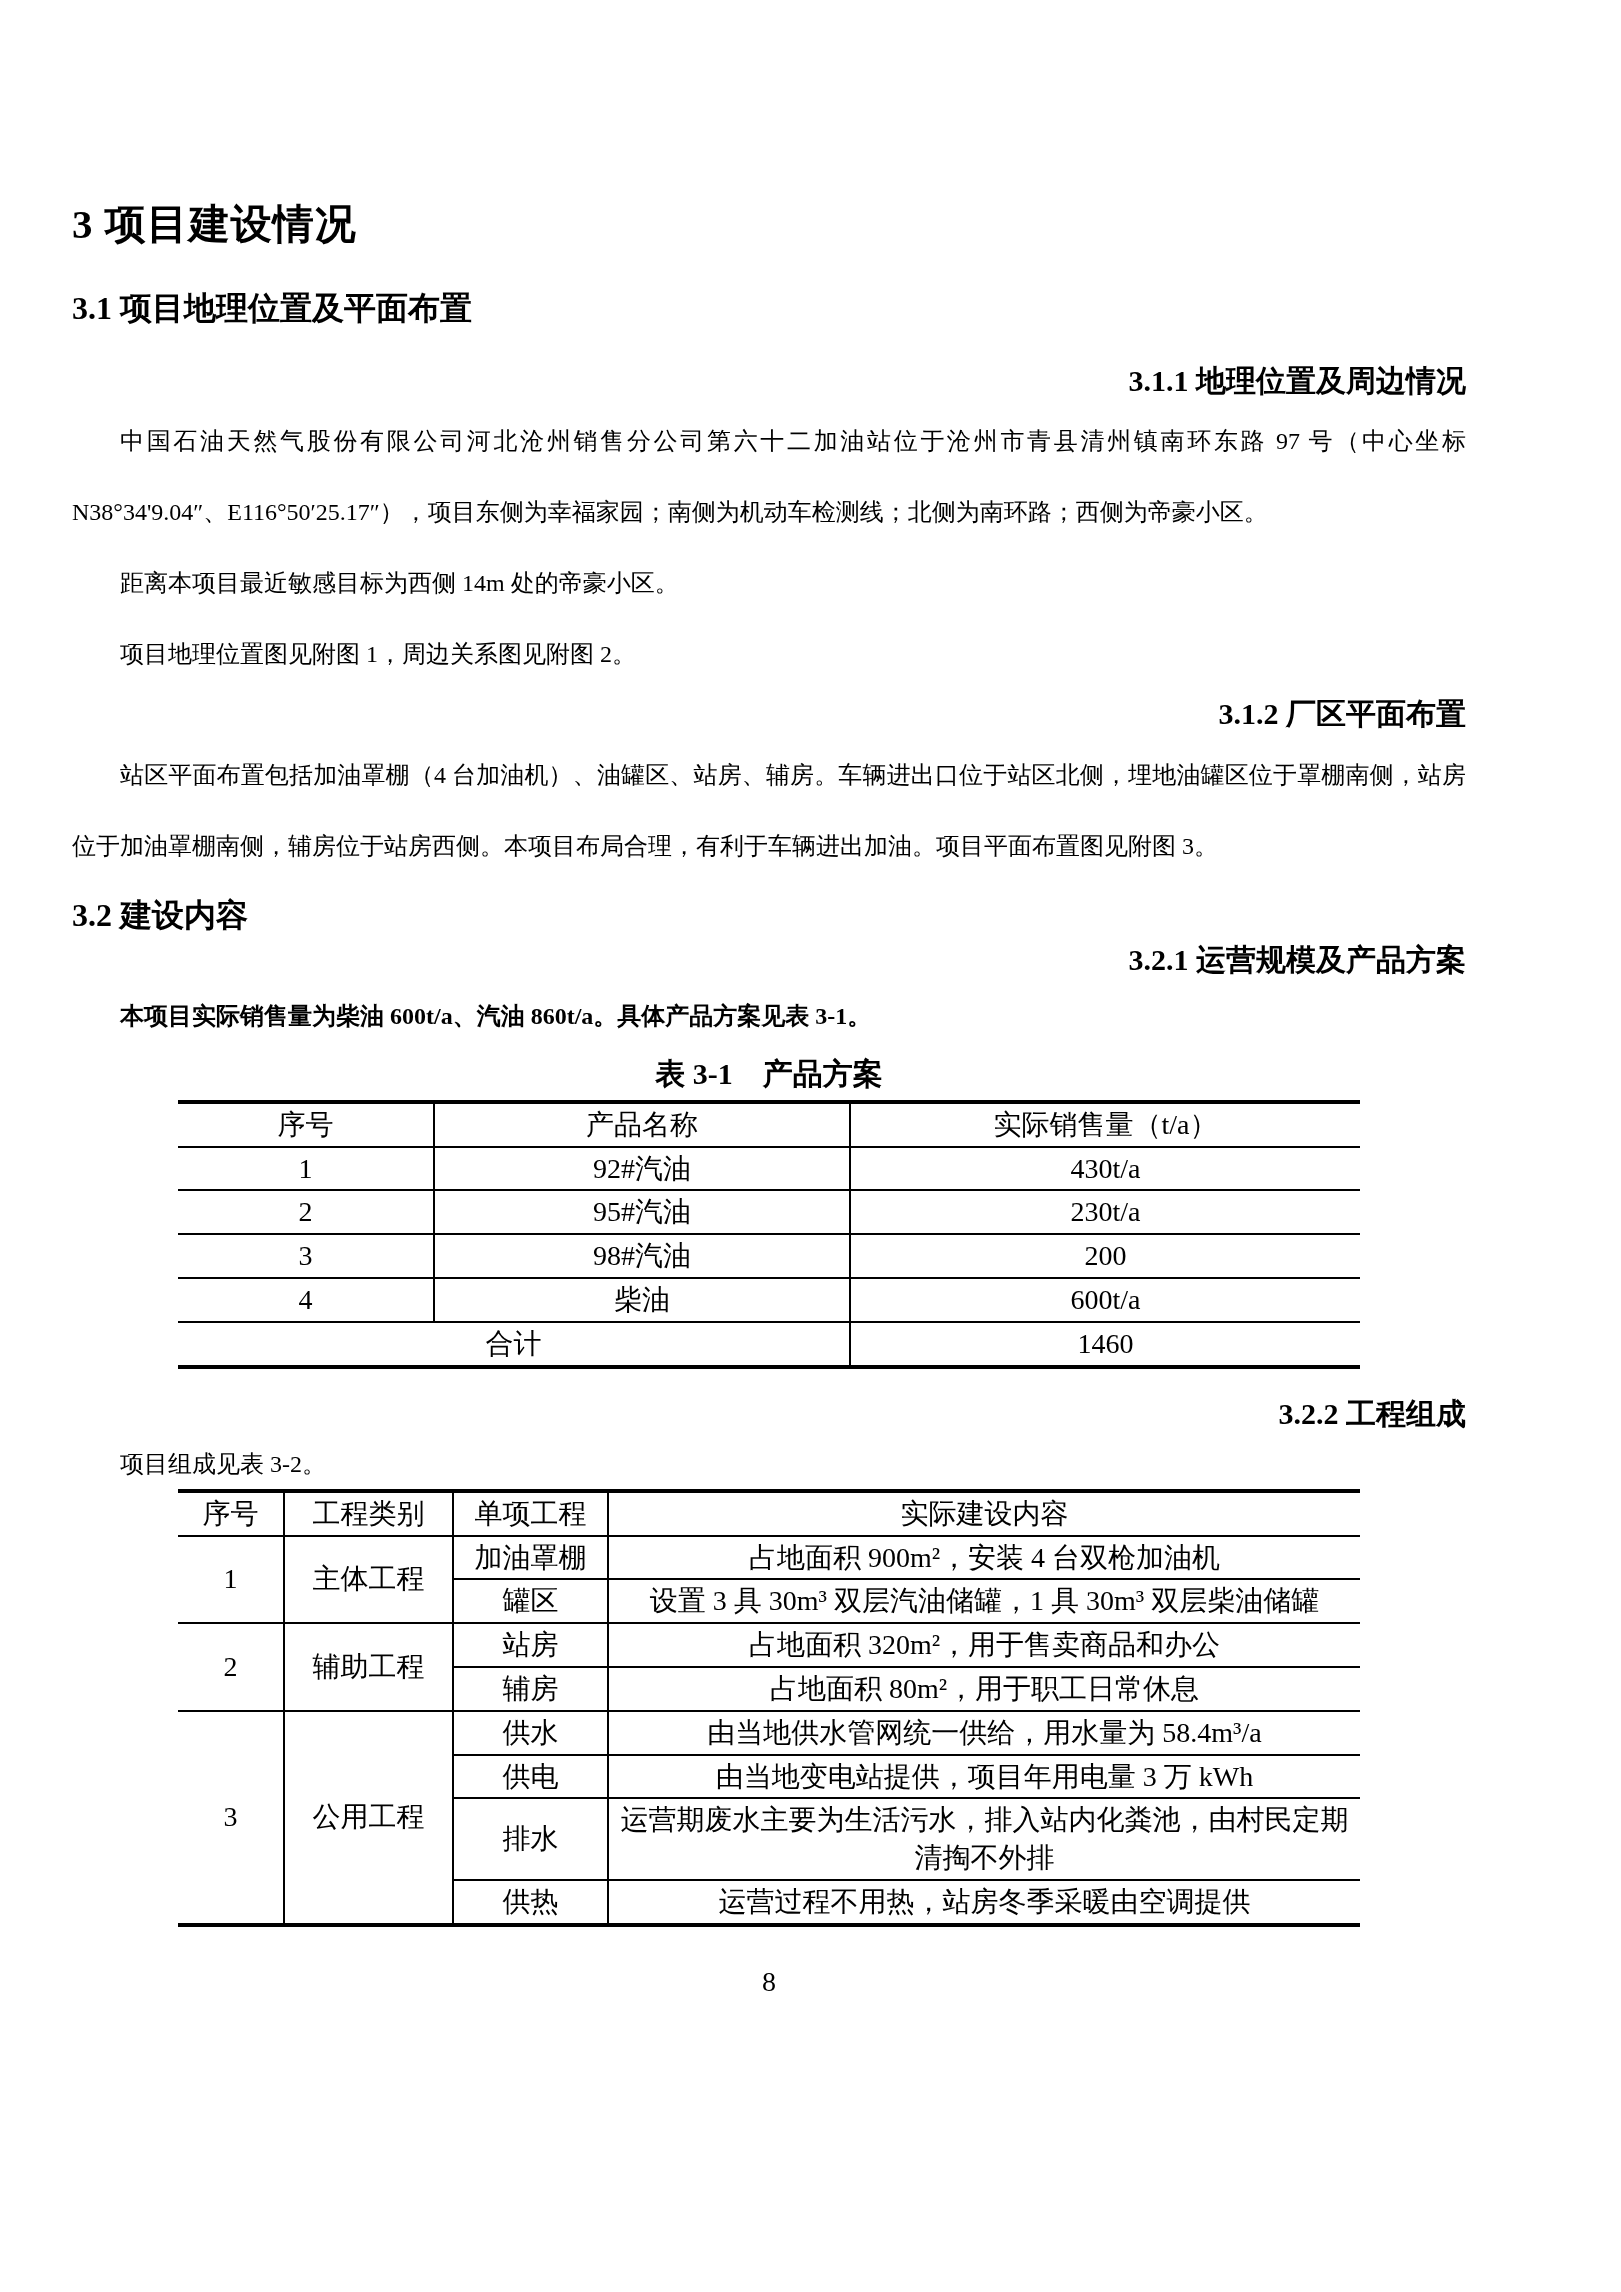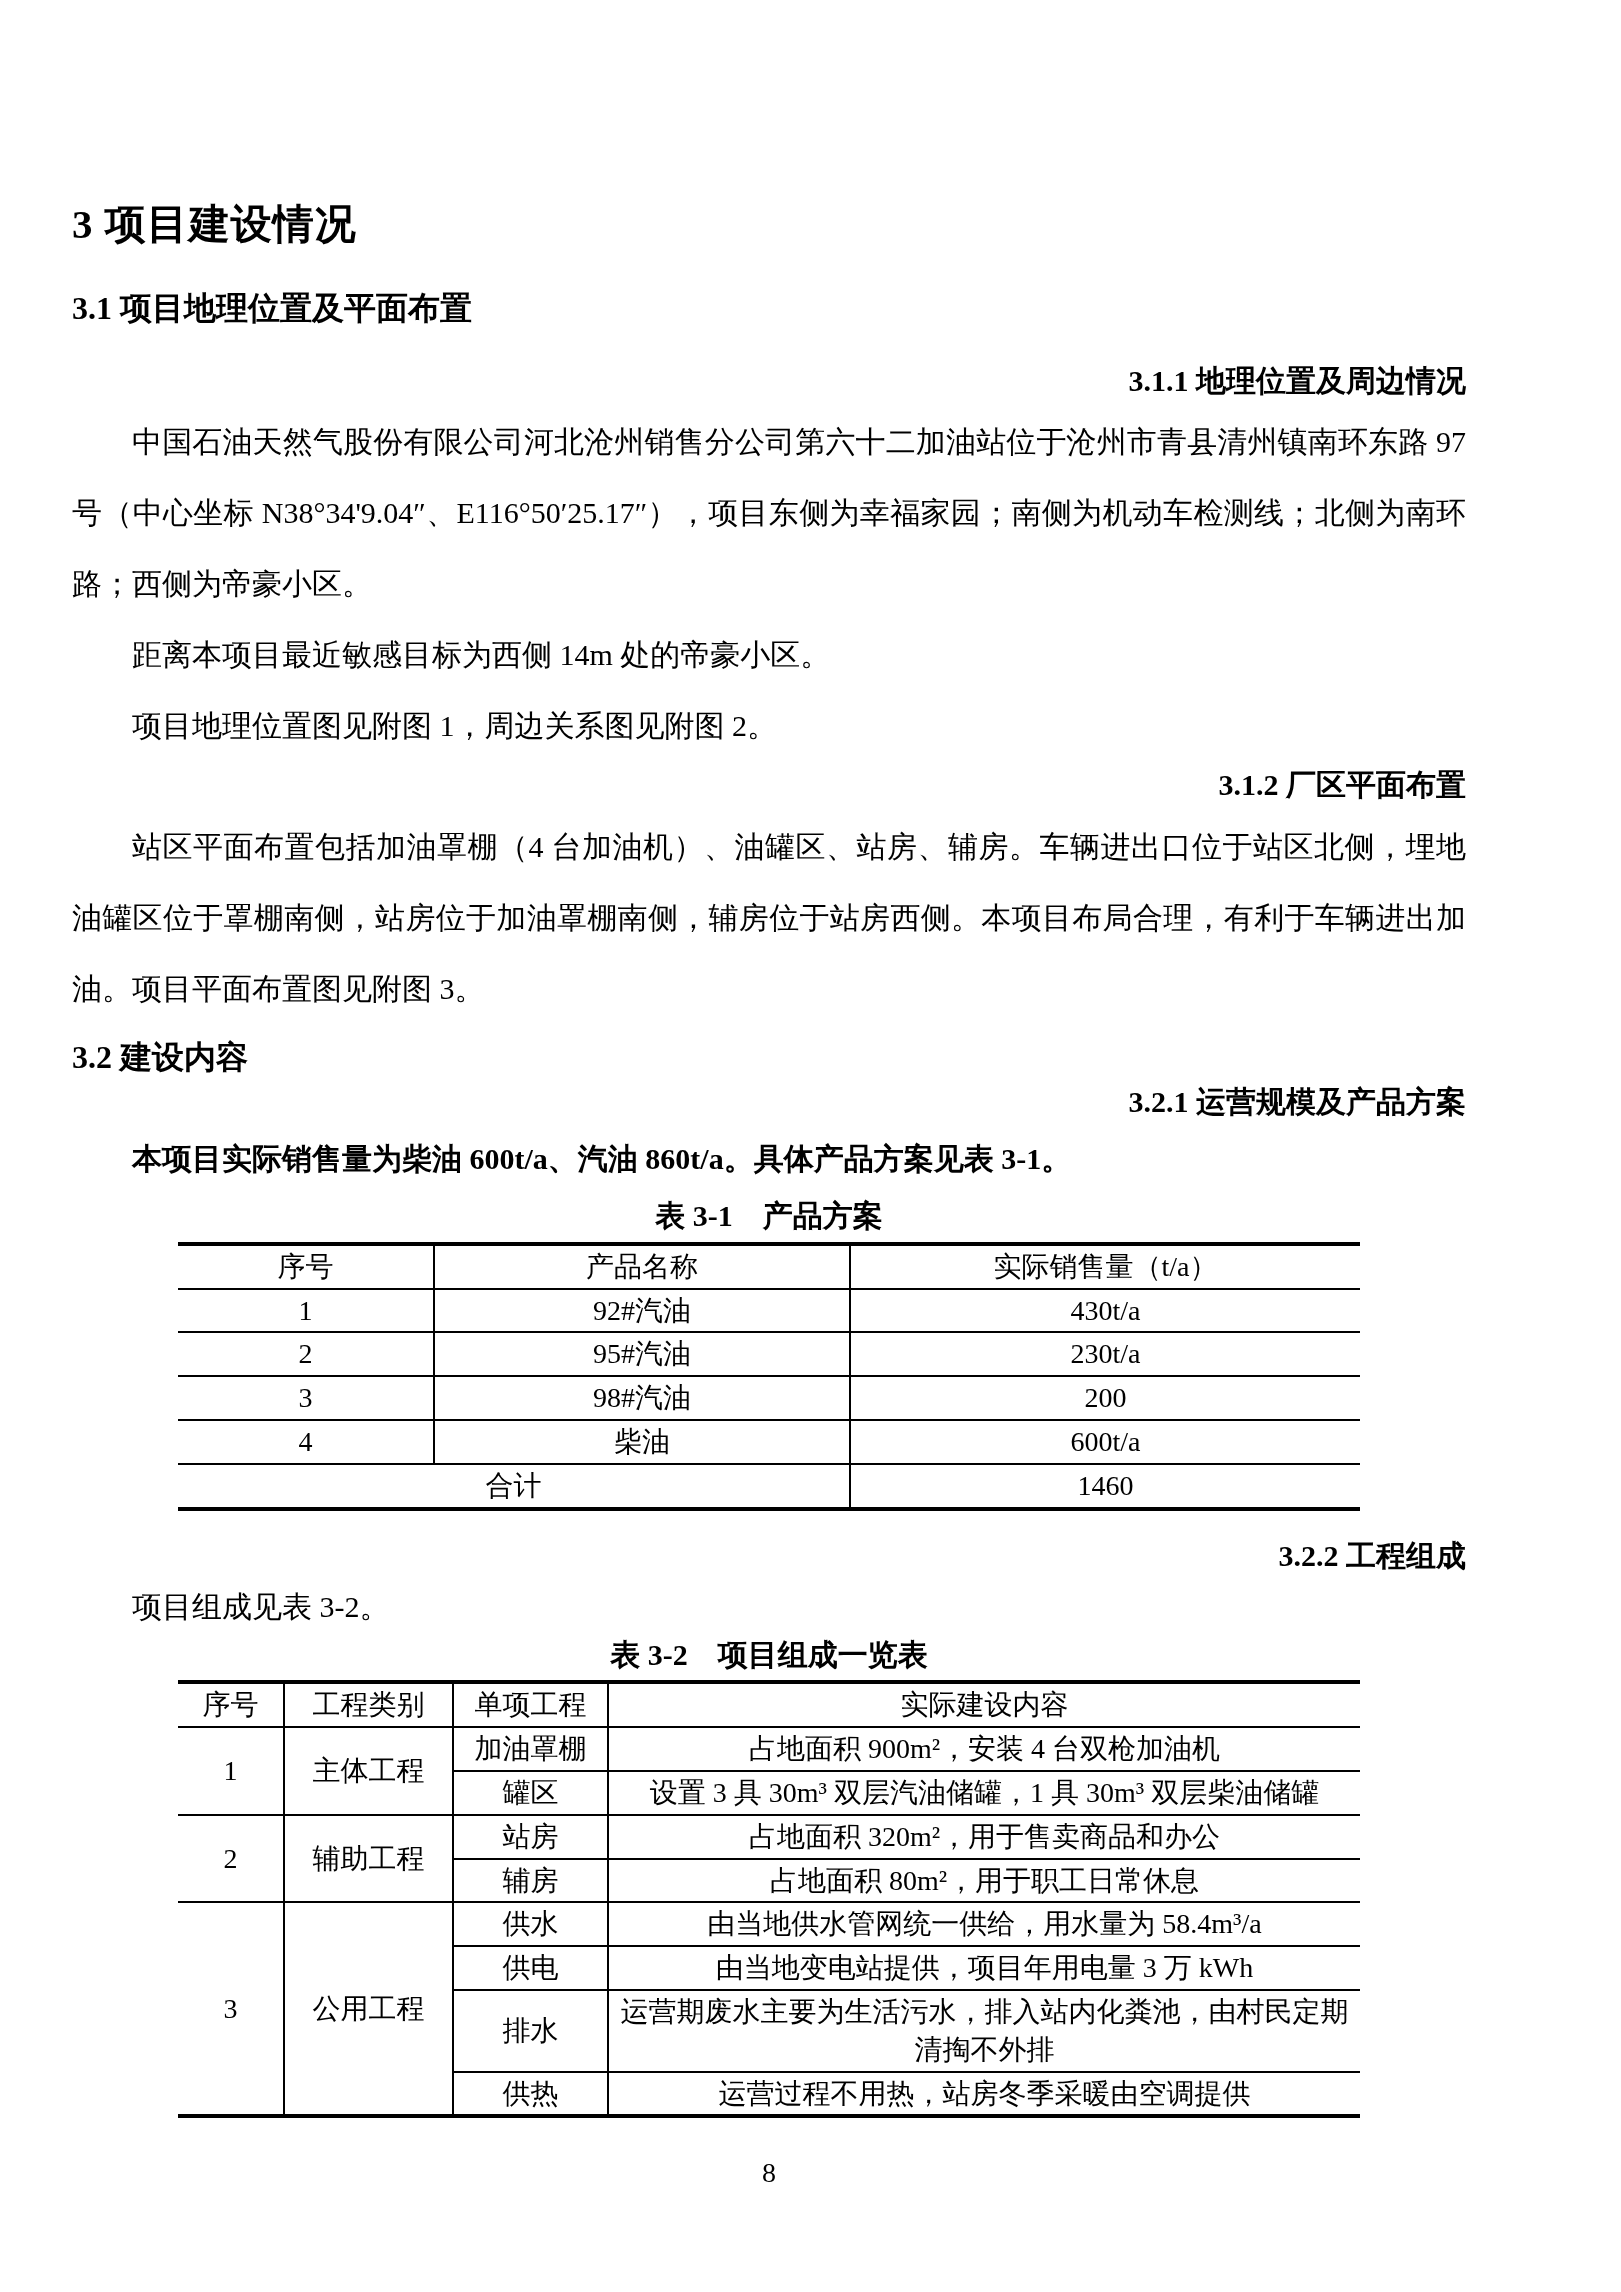--- a/index.html
+++ b/index.html
@@ -30,21 +30,21 @@
     margin-bottom: 35px;
   }
   .h3 {
     font-size: 30px;
     font-weight: bold;
     line-height: 1.2;
     margin-bottom: 7.8px;
     text-align: right;
   }
   .para {
-    font-size: 30px;
+    font-size: 24px;
     line-height: 71px;
     text-align: justify;
     text-indent: 2em;
   }
   .h3-312 { margin-top: 5.9px; }
   .h2-32  { margin-top: 13.7px; margin-bottom: 8px; }
   .h3-321 { margin-bottom: 3px; }
   .para-scale { margin-top: 0; font-weight: bold; }
   .tbl-caption {
     font-size: 30px;
@@ -144,21 +144,20 @@
       <tr>
         <td colspan="2">合计</td>
         <td>1460</td>
       </tr>
     </tbody>
   </table>
 
   <h3 class="h3 h3-322">3.2.2 工程组成</h3>
   <p class="para para-comp">项目组成见表 3-2。</p>
 
-  <div class="tbl-caption cap2">表 3-2　项目组成一览表</div>
   <table id="table2" class="doc-table">
     <colgroup>
       <col style="width:106px">
       <col style="width:169px">
       <col style="width:155px">
       <col style="width:752px">
     </colgroup>
     <tbody>
       <tr>
         <th>序号</th>

